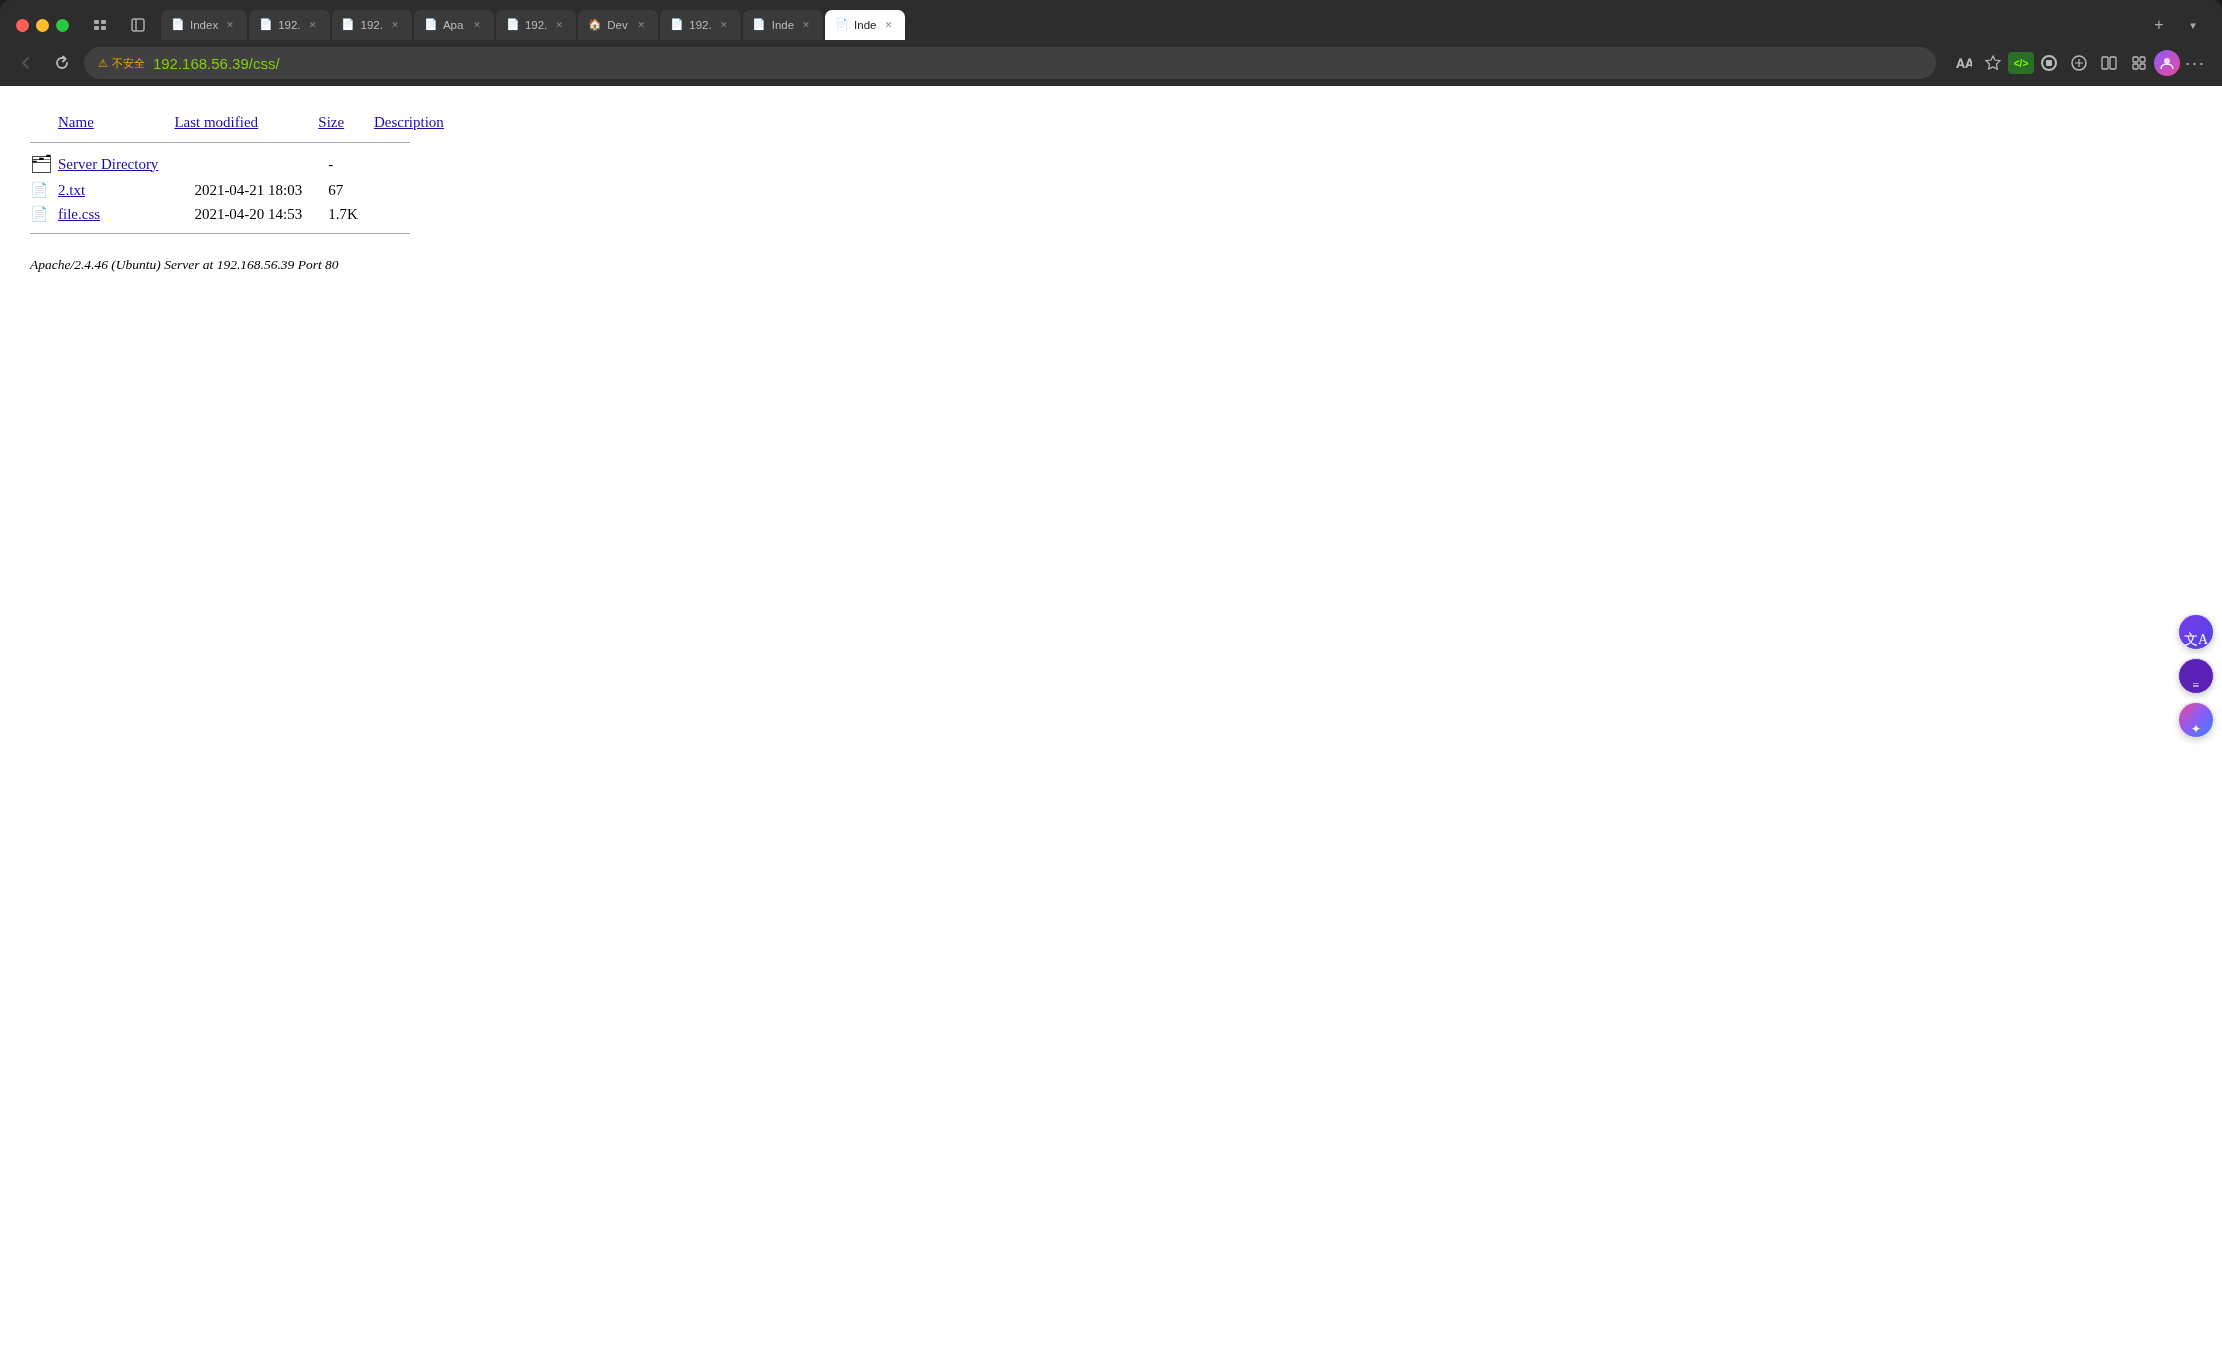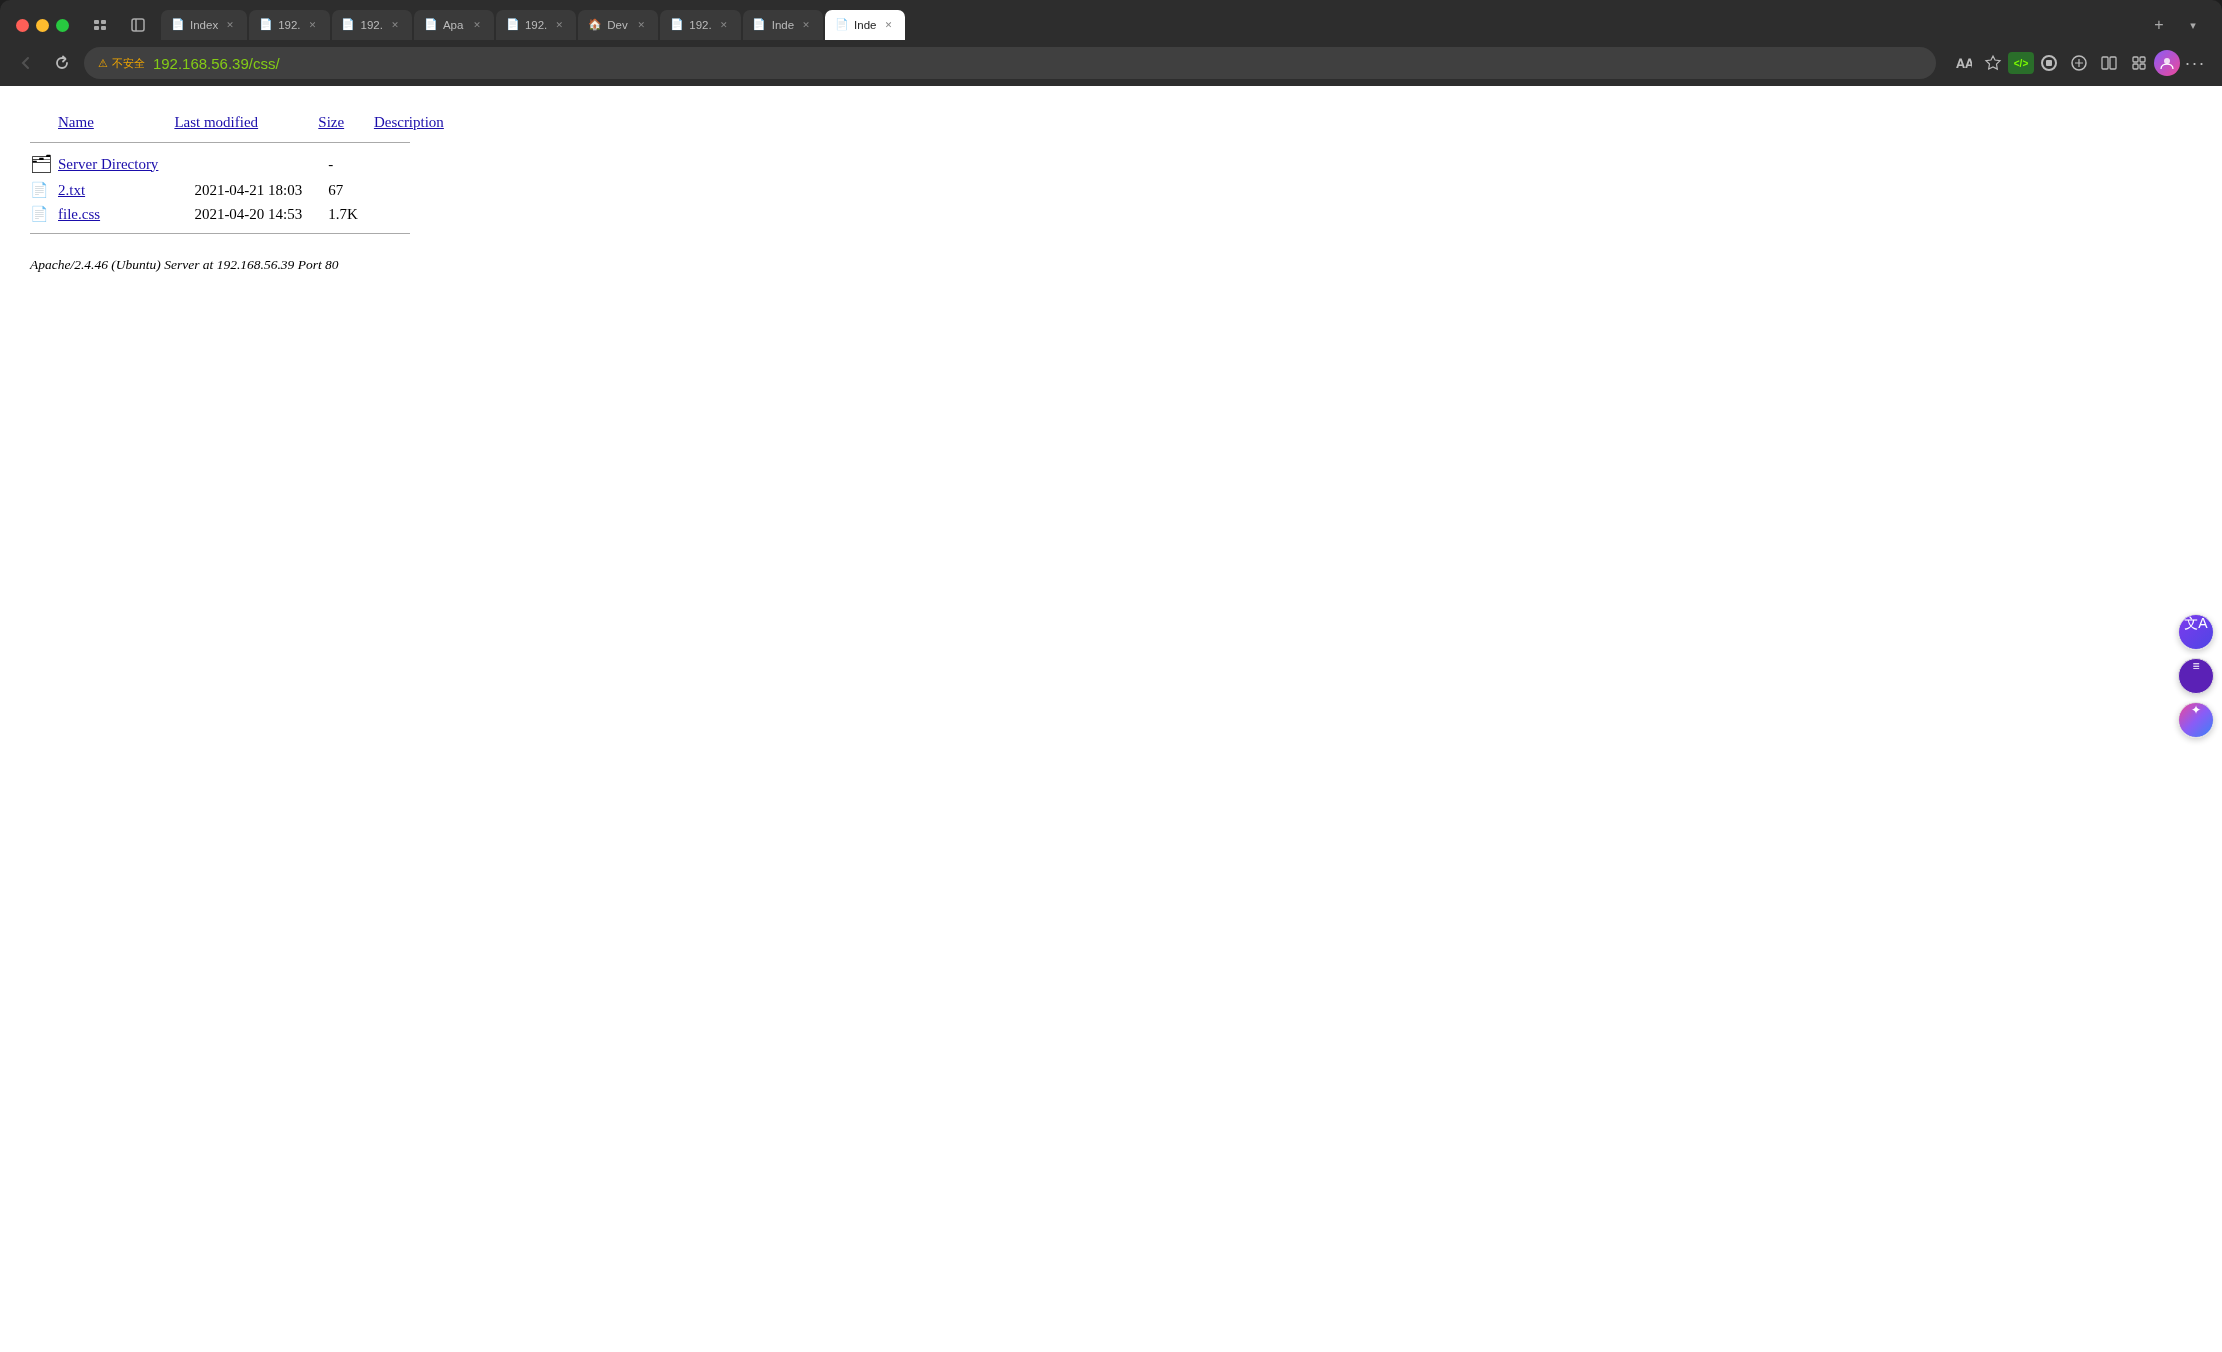--- a/index.html
+++ b/index.html
@@ -277,25 +277,26 @@
       gap: 8px;
     }
 
     .side-btn {
       width: 36px;
       height: 36px;
       border-radius: 50%;
       background: white;
       border: 1px solid #e0e0e0;
       display: flex;
-      align-items: flex-start;
+      align-items: flex-end;
       justify-content: center;
       cursor: pointer;
       box-shadow: 0 2px 6px rgba(0,0,0,0.2);
       font-size: 16px;
+      font-family: Liberation Serif, serif;
     }
   </style>
 </head>
 <body>
 
 <div class="browser-frame">
 
   <div class="title-bar">
     <div class="traffic-lights">
       <div class="traffic-light red"></div>

